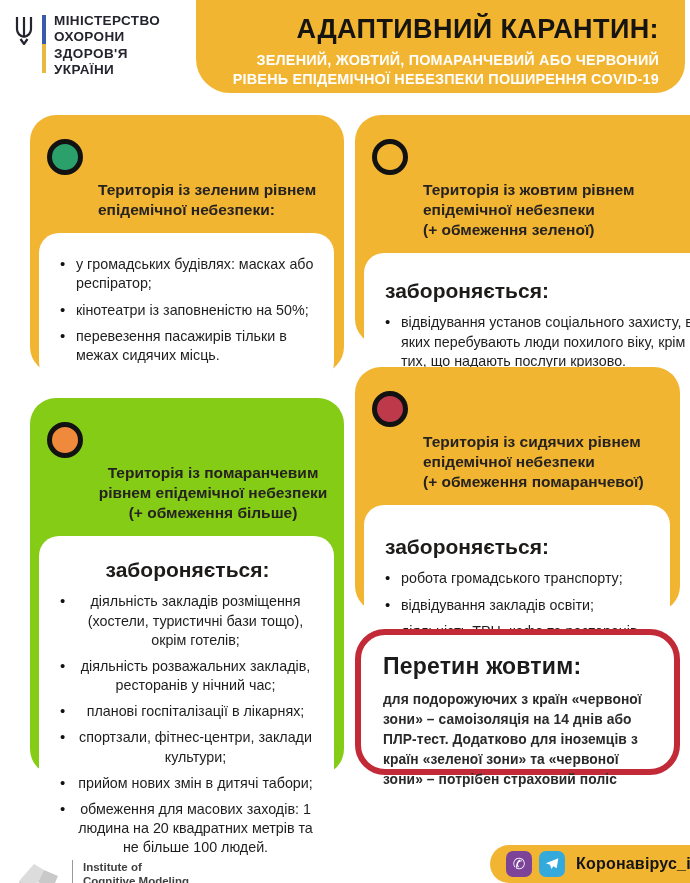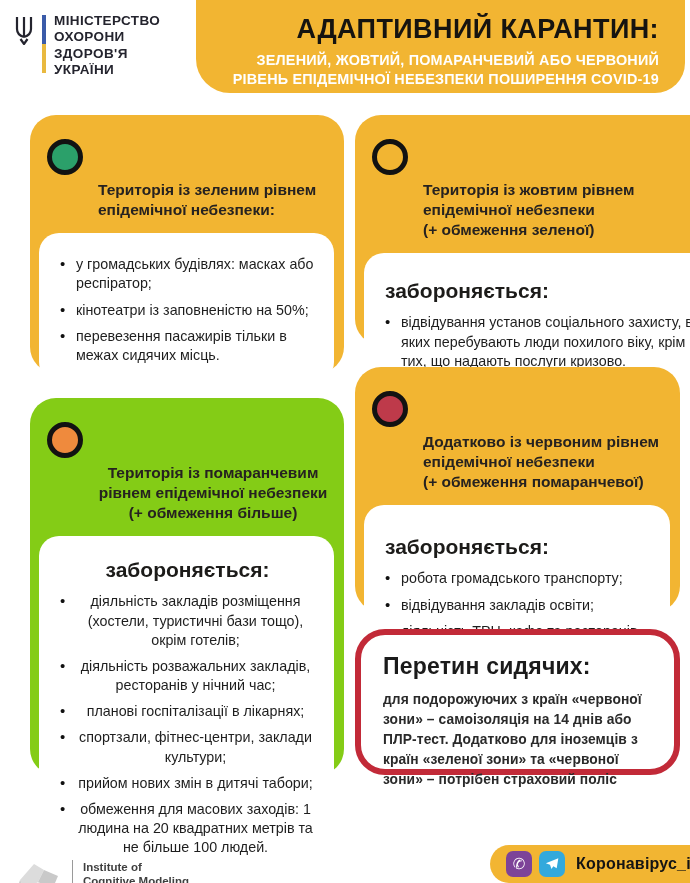--- a/index.html
+++ b/index.html
@@ -138,36 +138,36 @@
           <li>прийом нових змін в дитячі табори;</li>
           <li>обмеження для масових заходів: 1 людина на 20 квадратних метрів та не більше 100 людей.</li>
         </ul>
     </div>
   </div>
 
   <div class="card" id="card-red" style="background-color: rgb(242, 181, 50);">
     <div class="card-head">
       <div class="dot" style="background-color: rgb(190, 58, 74);"></div>
       <div class="card-title">
-        <span>Додатково із червоним рівнем епідемічної небезпеки</span><br>
+        <span>Територія із сидячих рівнем епідемічної небезпеки</span><br>
         <span>(+ обмеження помаранчевої)</span>
       </div>
     </div>
     <div class="panel">
       <div class="ban">забороняється:</div>
       <ul class="blist">
           <li>робота громадського транспорту;</li>
           <li>відвідування закладів освіти;</li>
           <li>діяльність ТРЦ, кафе та ресторанів.</li>
         </ul>
     </div>
   </div>
 
   <div class="border-card">
-    <div class="border-title">Перетин сидячих:</div>
+    <div class="border-title">Перетин жовтим:</div>
     <div class="border-body">для подорожуючих з країн «червоної зони» – самоізоляція на 14 днів або ПЛР-тест. Додатково для іноземців з країн «зеленої зони» та «червоної зони» –  потрібен страховий поліс</div>
   </div>
 
   <div class="inst">
     <svg width="48" height="54" viewBox="0 0 48 54">
       <polygon points="6,20 20,4 30,10 24,22 12,30" fill="#DCDCDC"></polygon>
       <polygon points="30,10 44,16 38,30 24,22" fill="#C9C9C9"></polygon>
       <polygon points="6,20 12,30 8,42 2,32" fill="#CFCFCF"></polygon>
       <polygon points="12,30 24,22 38,30 28,44 14,46 8,42" fill="#EAEAEA"></polygon>
       <polygon points="24,22 30,34 28,44" fill="#BFBFBF"></polygon>

